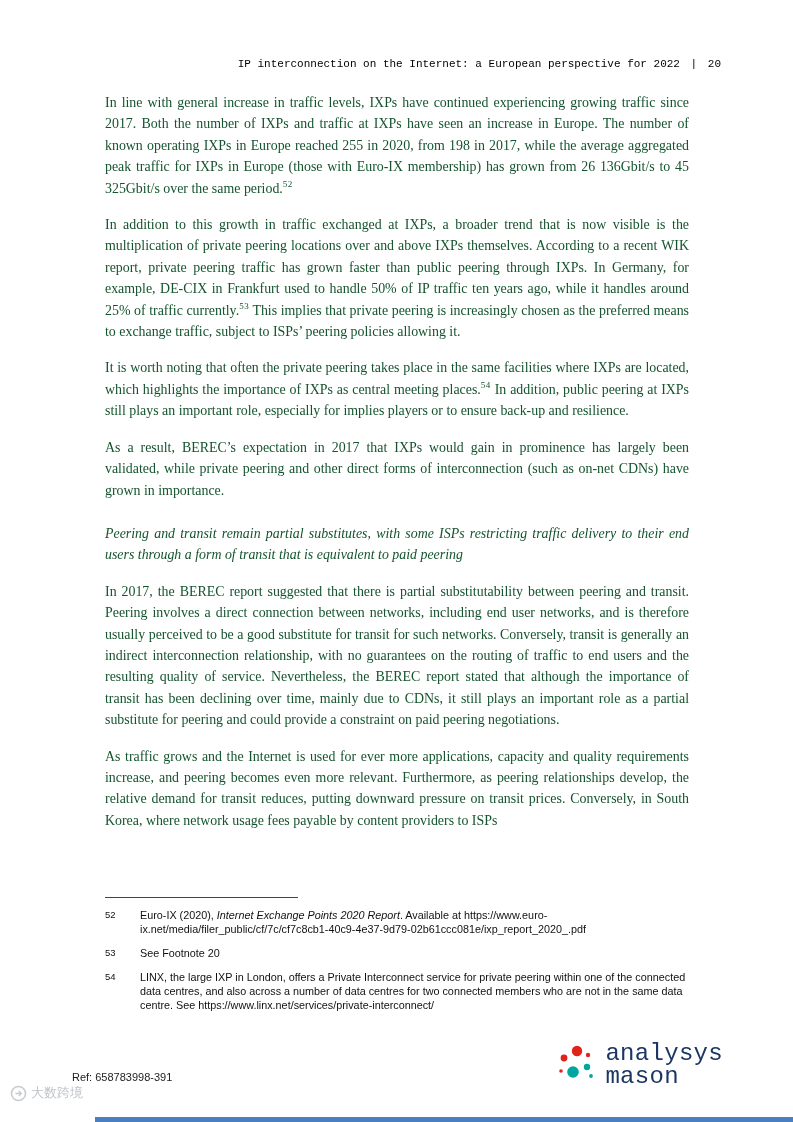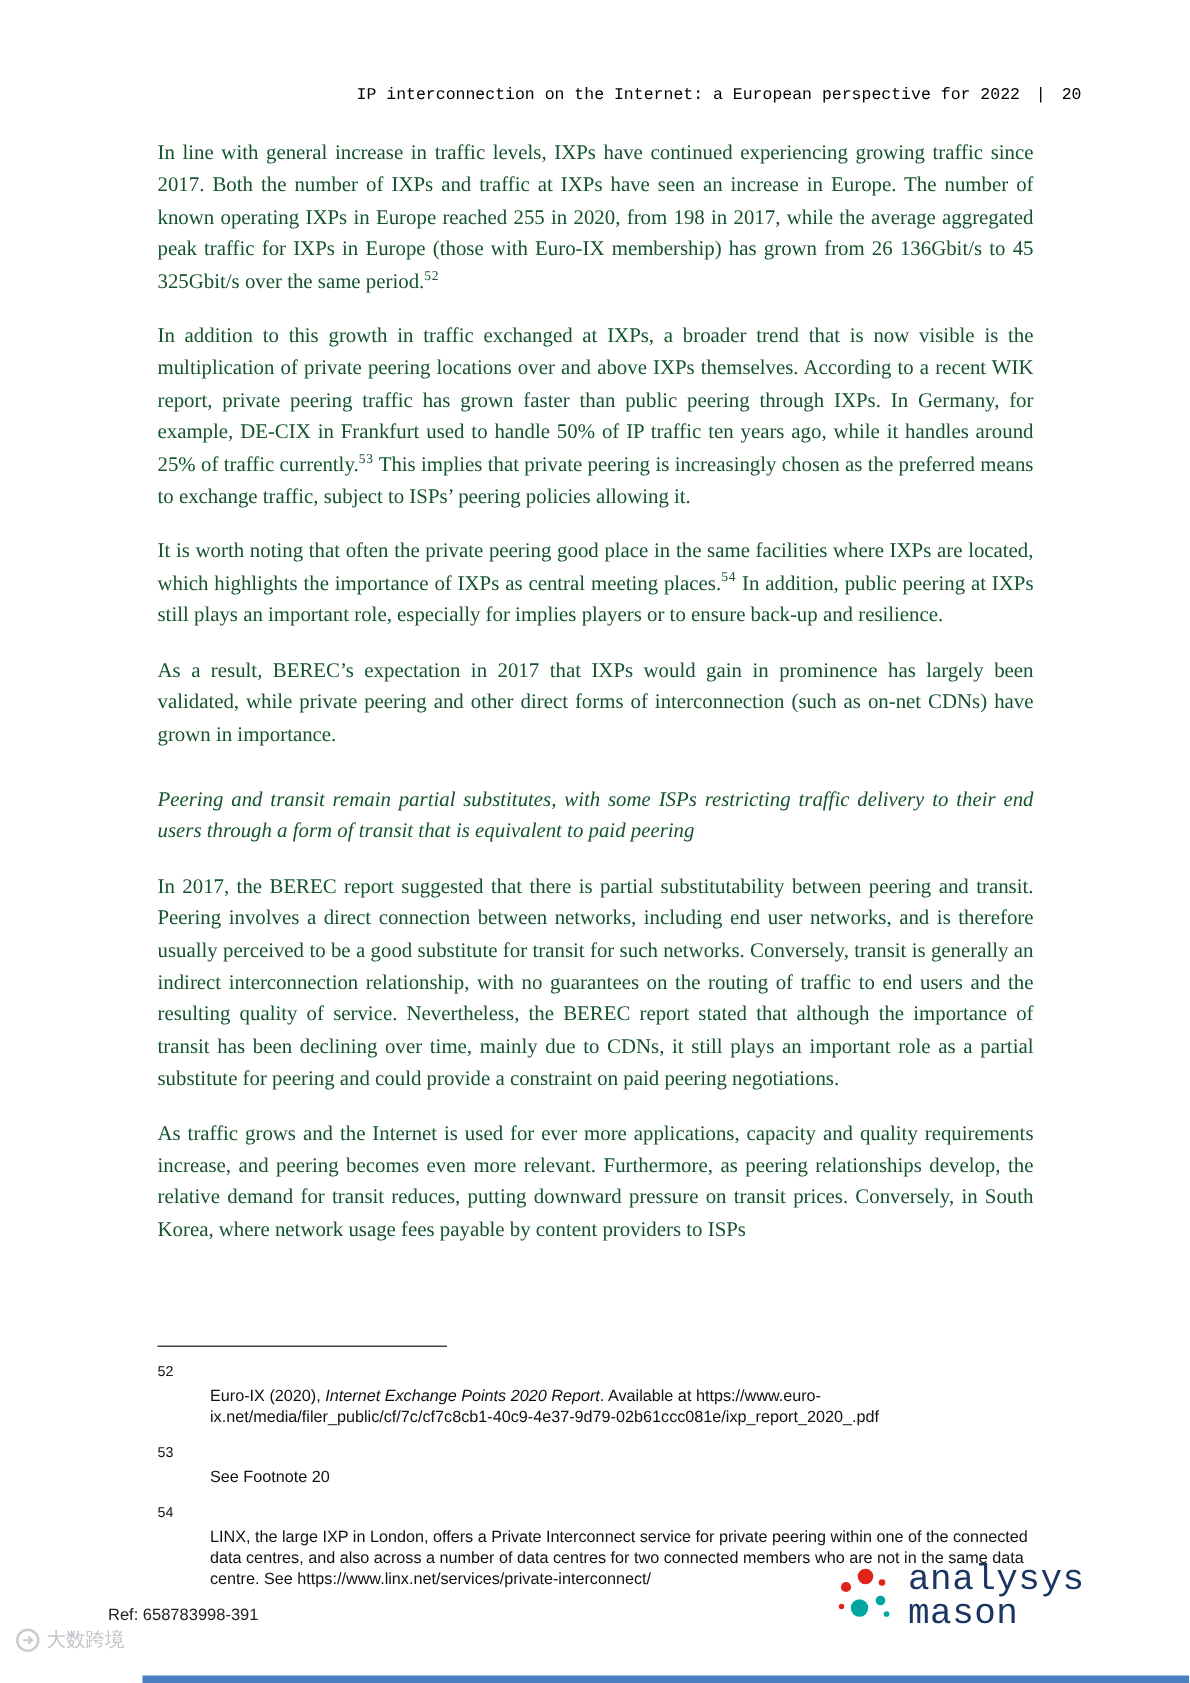--- a/index.html
+++ b/index.html
@@ -71,21 +71,20 @@
     font-size: 9.5px;
     padding-top: 1px;
     color: #111111;
   }
   .fn-text {
     font-size: 10.8px;
     line-height: 14px;
     color: #111111;
     overflow-wrap: break-word;
     min-width: 0;
-    margin-top: 16px;
   }
   .fn-text em { font-style: italic; }
 
   .ref-line {
     position: absolute;
     left: 72px;
     top: 1071px;
     font-family: "Liberation Sans", sans-serif;
     font-size: 11px;
     color: #222222;
@@ -139,21 +138,21 @@
 
   <div class="header">
     <span>IP interconnection on the Internet: a European perspective for 2022</span>
     <span class="sep">|</span>
     <span>20</span>
   </div>
 
   <div class="body-text">
       <p class="para"><span>In line with general increase in traffic levels, IXPs have continued experiencing growing traffic since 2017. Both the number of IXPs and traffic at IXPs have seen an increase in Europe. The number of known operating IXPs in Europe reached 255 in 2020, from 198 in 2017, while the average aggregated peak traffic for IXPs in Europe (those with Euro-IX membership) has grown from 26 136Gbit/s to 45 325Gbit/s over the same period.</span><sup class="fn-ref">52</sup></p>
       <p class="para"><span>In addition to this growth in traffic exchanged at IXPs, a broader trend that is now visible is the multiplication of private peering locations over and above IXPs themselves. According to a recent WIK report, private peering traffic has grown faster than public peering through IXPs. In Germany, for example, DE-CIX in Frankfurt used to handle 50% of IP traffic ten years ago, while it handles around 25% of traffic currently.</span><sup class="fn-ref">53</sup><span> This implies that private peering is increasingly chosen as the preferred means to exchange traffic, subject to ISPs’ peering policies allowing it.</span></p>
-      <p class="para"><span>It is worth noting that often the private peering good place in the same facilities where IXPs are located, which highlights the importance of IXPs as central meeting places.</span><sup class="fn-ref">54</sup><span> In addition, public peering at IXPs still plays an important role, especially for implies players or to ensure back-up and resilience.</span></p>
+      <p class="para"><span>It is worth noting that often the private peering takes place in the same facilities where IXPs are located, which highlights the importance of IXPs as central meeting places.</span><sup class="fn-ref">54</sup><span> In addition, public peering at IXPs still plays an important role, especially for implies players or to ensure back-up and resilience.</span></p>
       <p class="para"><span>As a result, BEREC’s expectation in 2017 that IXPs would gain in prominence has largely been validated, while private peering and other direct forms of interconnection (such as on-net CDNs) have grown in importance.</span></p>
       <p class="para heading-italic"><span>Peering and transit remain partial substitutes, with some ISPs restricting traffic delivery to their end users through a form of transit that is equivalent to paid peering</span></p>
       <p class="para"><span>In 2017, the BEREC report suggested that there is partial substitutability between peering and transit. Peering involves a direct connection between networks, including end user networks, and is therefore usually perceived to be a good substitute for transit for such networks. Conversely, transit is generally an indirect interconnection relationship, with no guarantees on the routing of traffic to end users and the resulting quality of service. Nevertheless, the BEREC report stated that although the importance of transit has been declining over time, mainly due to CDNs, it still plays an important role as a partial substitute for peering and could provide a constraint on paid peering negotiations.</span></p>
       <p class="para"><span>As traffic grows and the Internet is used for ever more applications, capacity and quality requirements increase, and peering becomes even more relevant. Furthermore, as peering relationships develop, the relative demand for transit reduces, putting downward pressure on transit prices. Conversely, in South Korea, where network usage fees payable by content providers to ISPs</span></p>
     </div>
 
   <div class="footnotes">
     <div class="fn-rule"></div>
     <div>
         <div class="footnote">

